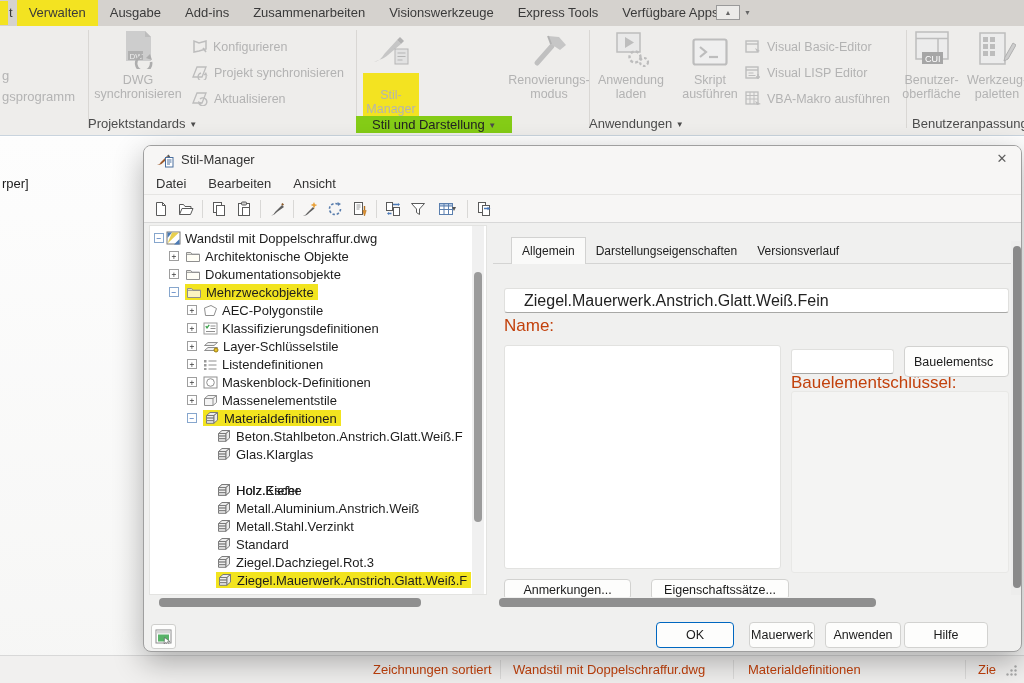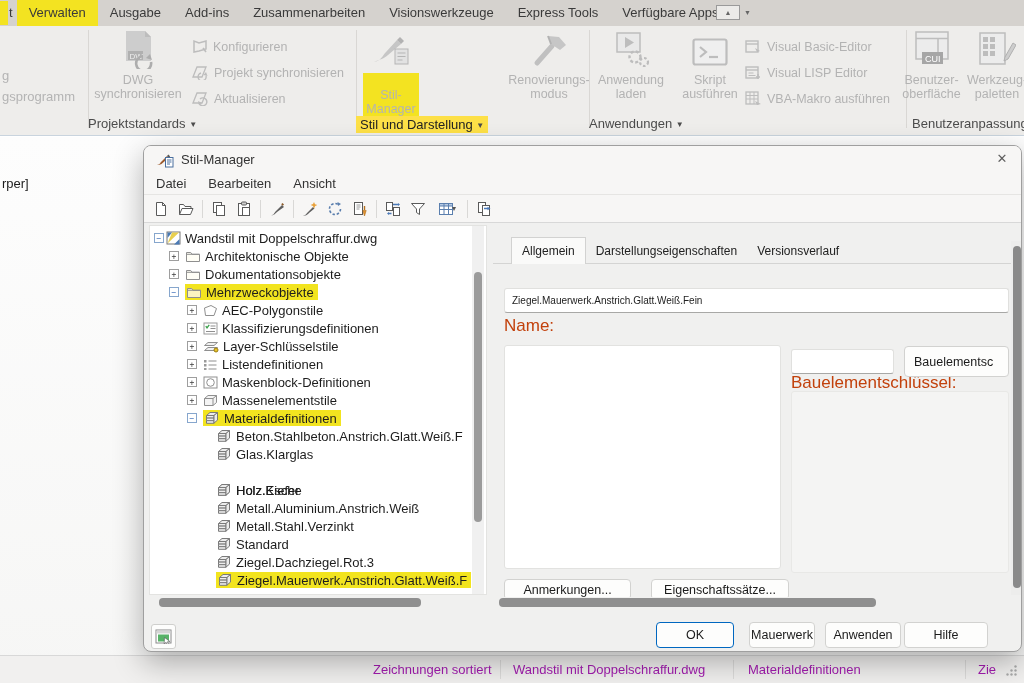--- a/index.html
+++ b/index.html
@@ -21,28 +21,28 @@
   .ribbon { position:absolute; left:0; top:26px; width:1024px; height:110px; background:#eeedeb; border-bottom:1px solid #c9d4de; }
   .rdiv { position:absolute; top:4px; height:98px; width:1px; background:#d9d7d4; }
   .clip-txt { position:absolute; color:#b4b4b4; font-size:13px; white-space:nowrap; }
   .rbig { position:absolute; top:3px; text-align:center; color:#b3b3b3; font-size:12.5px; line-height:14px; }
   .rbig .bicon { height:42px; display:flex; align-items:flex-start; justify-content:center; }
   .rbig .lines { display:inline-block; margin-top:2px; }
   .rbig .lines.hl { background:#f3e321; padding:15px 3px; }
   .rrow { position:absolute; height:17px; display:flex; align-items:center; gap:5px; color:#b3b3b3; font-size:12.5px; white-space:nowrap; }
   .plabel { position:absolute; top:90px; height:18px; text-align:left; font-size:13px; color:#4c4c4c; white-space:nowrap; }
   .plabel .cap { font-size:8px; position:relative; top:-1px; color:#4c4c4c; }
-  .plabel .hlbox { background:#fde047; padding:1px 4px; display:inline-block; color:#222; }
+  .plabel .hlbox { background:#84cc16; padding:1px 16px; display:inline-block; color:#222; }
 
   
   .canvas { position:absolute; left:0; top:137px; width:1024px; height:546px; background:linear-gradient(180deg,#fdfdfd,#f6f6f5); }
   .canvas-text { position:absolute; left:2px; top:176px; font-size:13px; color:#1c1c1c; }
 
   
-  .statusbar { position:absolute; left:0; top:655px; width:1024px; height:28px; background:#f1f0ef; border-top:1px solid #d8d8d8; font-size:13px; color:#a21caf; }
+  .statusbar { position:absolute; left:0; top:655px; width:1024px; height:28px; background:#f1f0ef; border-top:1px solid #d8d8d8; font-size:13px; color:#c2410c; }
   .sb-item { position:absolute; top:0; line-height:27px; white-space:nowrap; }
   .sb-sep { position:absolute; top:4px; height:19px; width:1px; background:#dcdbda; }
   .grip { position:absolute; left:1004px; top:8px; }
 
   
   .dlg { position:absolute; left:143px; top:145px; width:879px; height:507px; background:#f0f0ef; border:1px solid #9f9f9f; border-radius:8px; box-shadow:0 10px 30px rgba(0,0,0,.30); overflow:hidden; }
   .titlebar { position:absolute; left:0; top:0; width:100%; height:27px; background:#f7f6f5; display:flex; align-items:center; padding-left:12px; gap:7px; }
   .titlebar .ttl { font-size:13px; color:#333; }
   .dclose { position:absolute; right:8px; top:3px; width:22px; height:20px; text-align:center; line-height:20px; font-size:13px; color:#5f5f5f; }
   .menubar { position:absolute; left:0; top:27px; width:100%; height:22px; background:#f7f6f5; display:flex; align-items:center; padding-left:12px; gap:0; border-bottom:1px solid #e6e5e3; }
@@ -65,21 +65,21 @@
   .tree-vscroll .thumb { position:absolute; left:2px; width:8px; border-radius:4px; background:#9b9b9b; }
   .hscroll { position:absolute; height:11px; background:#f0f0ef; }
   .hscroll .thumb { position:absolute; top:1px; height:9px; border-radius:4px; background:#8f8f8f; }
 
   
   .tabs2 { position:absolute; left:349px; top:91px; height:27px; display:flex; align-items:flex-end; }
   .tabline { position:absolute; left:349px; top:117px; width:518px; height:1px; background:#d4d4d3; }
   .tab2 { font-size:12px; color:#222; padding:4px 10px 6px 10px; position:relative; }
   .tab2.active { background:#fafaf9; border:1px solid #d2d2d1; border-bottom:none; padding-top:6px; z-index:2;margin-left:18px; }
   .flabel { position:absolute; font-size:17px; color:#c2410c;margin-top:44px; }
-  .tinput { position:absolute; background:#fff; border:1px solid #e0e0de; border-bottom:1px solid #a8a8a6; border-radius:3px; font-family:"Liberation Sans",sans-serif; font-size:10px; color:#222; padding:0 7px; }
+  .tinput { position:absolute; background:#fff; border:1px solid #e0e0de; border-bottom:1px solid #a8a8a6; border-radius:3px; font-family:"Liberation Sans",sans-serif; font-size:16px; color:#222; padding:0 19px; }
   .tarea { position:absolute; background:#fff; border:1px solid #e2e2e0; border-radius:3px; }
   .faintbox { position:absolute; left:647px; top:245px; width:218px; height:182px; background:#f4f4f3; border:1px solid #e8e8e6; border-radius:3px; }
   .dbtn { position:absolute; height:26px; background:#fdfdfc; border:1px solid #d2d2d0; border-radius:4px; font-size:12.5px; color:#1b1b1b; display:flex; align-items:center; justify-content:center; white-space:nowrap; overflow:hidden; }
   .dbtn.default { border-color:#0067c0; }
   .rp-vscroll { position:absolute; left:867px; top:95px; width:12px; height:354px; background:#ededec; }
   .rp-vscroll .thumb { position:absolute; left:2px; width:8px; border-radius:4px; background:#8a8a8a; }
   .viewer-btn { position:absolute; left:7px; top:478px; width:25px; height:25px; background:#fdfdfc; border:1px solid #cfcfcd; border-radius:3px; display:flex; align-items:center; justify-content:center; }
 </style>
 </head>
 <body>

